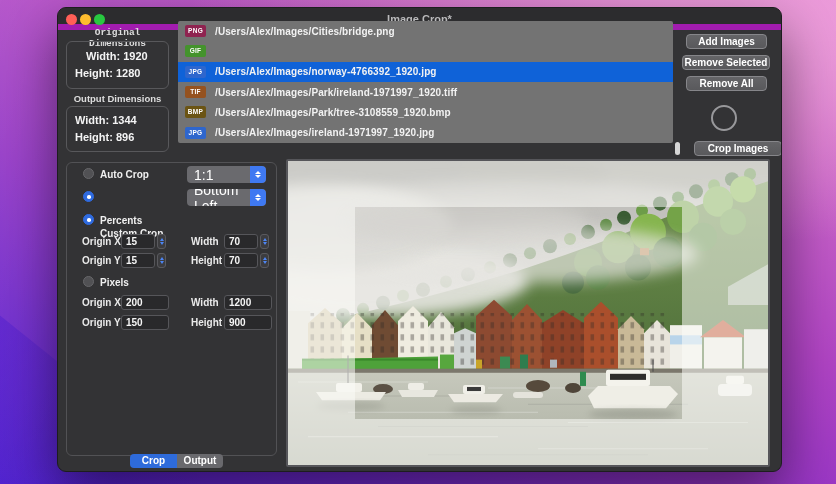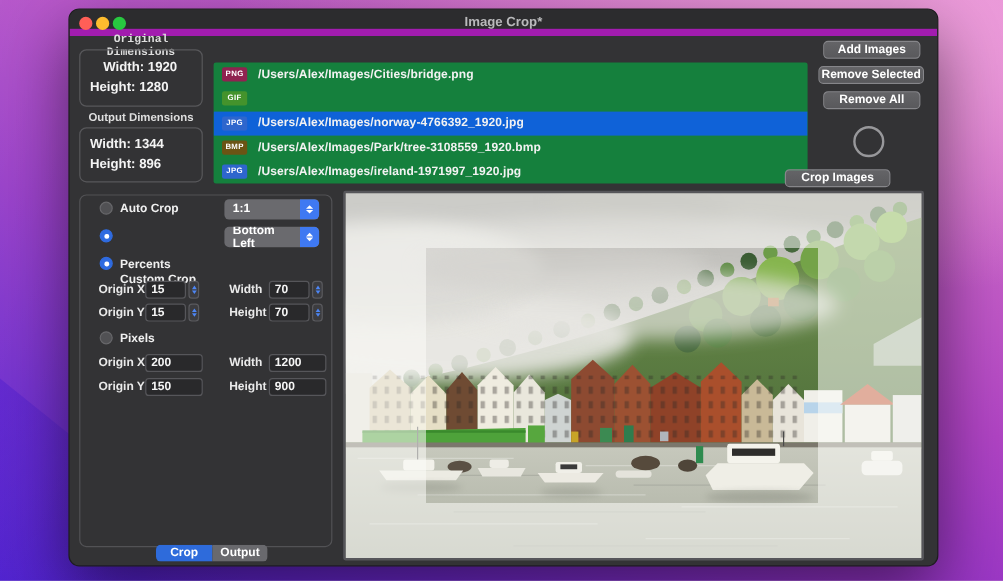--- a/index.html
+++ b/index.html
@@ -24,22 +24,22 @@
     background:#2c2c2e; border-bottom:6px solid #a21caf; }
   .title { position:absolute; left:0; right:0; top:0; height:22px; line-height:22px;
     text-align:center; font-size:11px; font-weight:bold; color:#b9b9bb; }
   .light { position:absolute; top:6px; width:11px; height:11px; border-radius:50%; }
   .light.r { left:8px;  } .light.y { left:22px; } .light.g { left:36px; }
 
   .gbox { position:absolute; border:1px solid #58585b; border-radius:6px; }
   .gbox-label { position:absolute; font-size:9.5px; font-weight:bold; color:#dedede; text-align:center; }
   .dim-line { position:absolute; font-size:11px; font-weight:bold; color:#f4f4f4; }
 
-  .filelist { position:absolute; left:120px; top:44px; width:495px; height:101px;
-    background:#15803d; border-radius:2px; overflow:hidden; }
+  .filelist { position:absolute; left:120px; top:13px; width:495px; height:122px;
+    background:#737373; border-radius:2px; overflow:hidden; }
   .filerow { position:relative; height:20.3px; display:flex; align-items:center; }
   .filerow.selected { background:#0f62d8; }
   .badge { display:inline-block; margin-left:7px; width:21px; height:12px; border-radius:2px;
     font-size:6.5px; font-weight:bold; color:#fff; text-align:center; line-height:12px; letter-spacing:.3px; flex:0 0 auto; }
   .fpath { margin-left:9px; font-size:10px; font-weight:600; color:#f2f2f2; white-space:nowrap; letter-spacing:.1px; }
   .vthumb { position:absolute; left:617px; top:134px; width:5px; height:13px; background:#d6d6d6; border-radius:2.5px; }
 
   .btn { position:absolute; height:15px; background:linear-gradient(#646467,#59595c);
     border:1px solid #86868a; border-radius:4px; color:#fff; font-size:10px; font-weight:bold;
     text-align:center; line-height:13px; cursor:default; }
@@ -51,21 +51,21 @@
 
   .radio { position:absolute; width:11px; height:11px; border-radius:50%;
     background:#515154; border:1px solid #67676a; }
   .radio.on { background:#2f6be0; border-color:#2f6be0; }
   .radio.on::after { content:""; position:absolute; left:3px; top:3px; width:3.5px; height:3.5px;
     border-radius:50%; background:#fff; }
   .rlabel { position:absolute; font-size:10px; font-weight:bold; color:#f0f0f0; }
 
   .dropdown { position:absolute; width:79px; height:17px; background:#6a6a6e; border-radius:4px;
     display:flex; align-items:center; overflow:hidden; }
-  .dropdown .dtext { flex:1; padding-left:7px; font-size:10px; font-weight:bold; color:#fff; }
+  .dropdown .dtext { flex:1; padding-left:7px; font-size:14px; font-weight:normal; color:#fff; }
   .dropdown .dcap { width:16px; height:17px; background:#3f79f2; border-radius:0 4px 4px 0;
     display:flex; flex-direction:column; align-items:center; justify-content:center; gap:1px; }
   .tri { width:0; height:0; border-left:3px solid transparent; border-right:3px solid transparent; }
   .tri.up { border-bottom:3.5px solid #fff; } .tri.dn { border-top:3.5px solid #fff; }
 
   .flabel { position:absolute; font-size:10px; font-weight:bold; color:#eaeaea; }
   .tfield { position:absolute; height:15px; background:#29292b; border:1px solid #56565a;
     border-radius:3px; color:#f5f5f5; font-size:10px; font-weight:bold;
     font-family:"Liberation Sans", sans-serif; padding:0 4px; }
   .stepper { position:absolute; width:9px; height:15px; background:#3c3c3f; border:1px solid #5a5a5e;
@@ -115,35 +115,39 @@
       <span class="fpath">/Users/Alex/Images/Cities/bridge.png</span>
     </div>
     <div class="filerow">
       <span class="badge" style="background: rgb(68, 147, 44);">GIF</span>
     </div>
     <div class="filerow selected">
       <span class="badge" style="background: rgb(46, 102, 205);">JPG</span>
       <span class="fpath">/Users/Alex/Images/norway-4766392_1920.jpg</span>
     </div>
     <div class="filerow">
+      <span class="badge" style="background: rgb(149, 82, 31);">TIF</span>
+      <span class="fpath">/Users/Alex/Images/Park/ireland-1971997_1920.tiff</span>
+    </div>
+    <div class="filerow">
       <span class="badge" style="background: rgb(107, 84, 20);">BMP</span>
       <span class="fpath">/Users/Alex/Images/Park/tree-3108559_1920.bmp</span>
     </div>
     <div class="filerow">
       <span class="badge" style="background: rgb(46, 102, 205);">JPG</span>
       <span class="fpath">/Users/Alex/Images/ireland-1971997_1920.jpg</span>
     </div>
   </div>
   <div class="vthumb"></div>
 
   <div class="btn" style="left:628px; top:26px; width:81px;">Add Images</div>
   <div class="btn" style="left:624px; top:47px; width:88px;">Remove Selected</div>
   <div class="btn" style="left:628px; top:68px; width:81px;">Remove All</div>
   <div class="ring"></div>
-  <div class="btn" style="left:596px; top:133px; width:88px;">Crop Images</div>
+  <div class="btn" style="left:636px; top:133px; width:88px;">Crop Images</div>
 
   <div class="ctrlbox"></div>
 
   <span class="radio" style="left:25px; top:160px;"></span>
   <span class="rlabel" style="left:42px; top:161px;">Auto Crop</span>
   <div class="dropdown" style="left:129px; top:158px;">
     <span class="dtext">1:1</span>
     <span class="dcap">
         <span class="tri up"></span>
         <span class="tri dn"></span>

